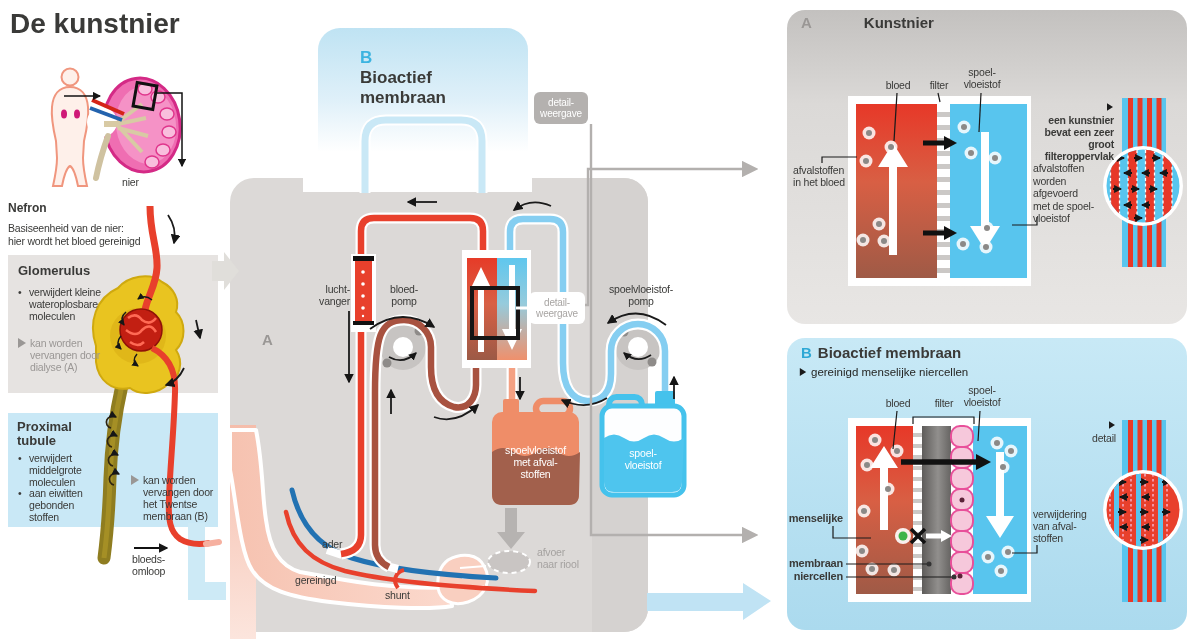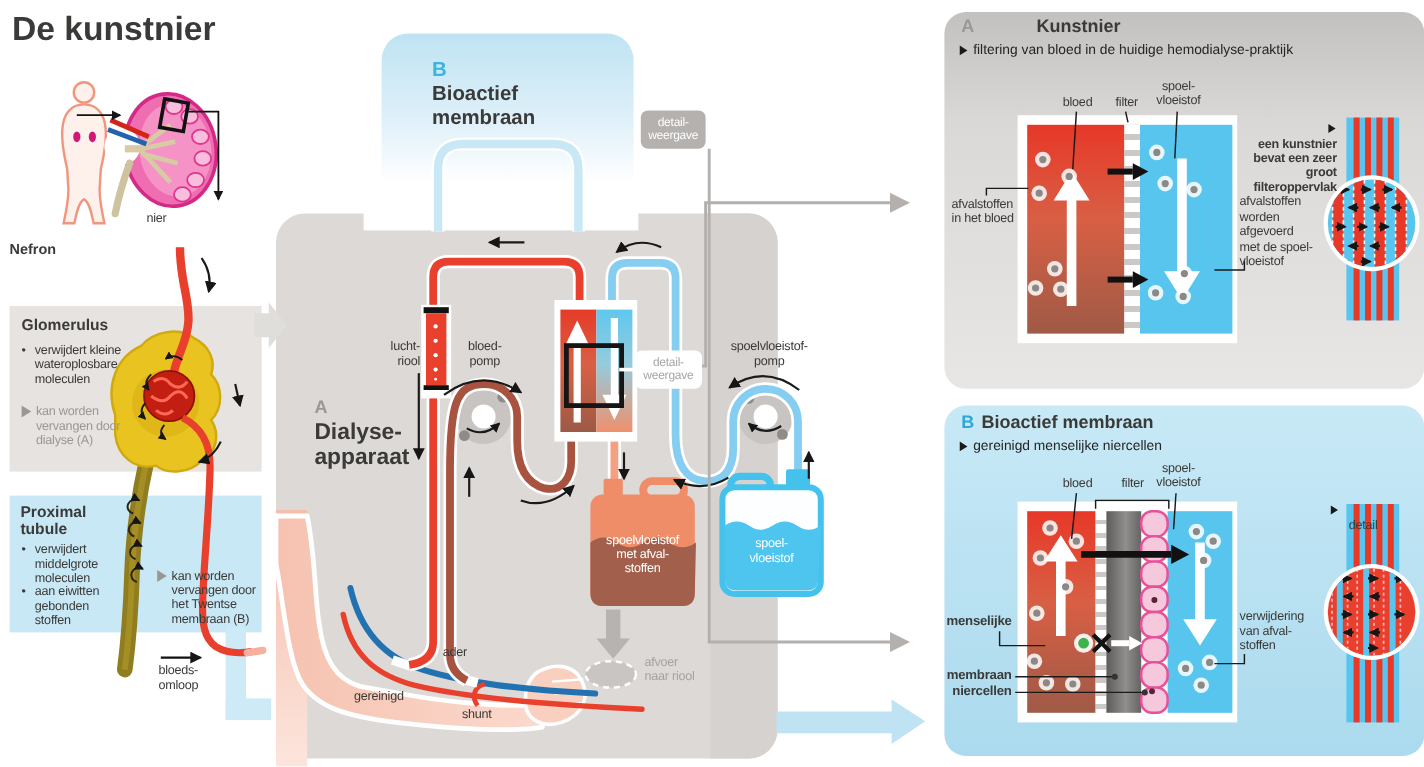--- a/index.html
+++ b/index.html
@@ -452,20 +452,22 @@
           </g>
         </g>
       </g>
     </g>
   </svg>
 
   <div class="abs bold" style="left:10px;top:8px;font-size:28px;color:#3a3a38;z-index:10;">De kunstnier</div>
   <div class="abs t" style="left:122px;top:176px;width:40px;z-index:10;">nier</div>
 
   <div class="abs bold" style="left:8px;top:201px;font-size:12px;z-index:10;">Nefron</div>
+  <div class="abs t pre" style="left:8px;top:222px;width:170px;line-height:12.5px;z-index:10;">Basiseenheid van de nier:
+hier wordt het bloed gereinigd</div>
 
   <div class="abs bold" style="left:18px;top:263px;font-size:13px;z-index:10;text-align:center;">Glomerulus</div>
   <div class="abs t bullet-row" style="left:18px;top:286px;width:95px;z-index:10;">
     <span class="dot">•</span>
     <span class="pre">verwijdert kleine
 wateroplosbare
 moleculen</span>
   </div>
   <div class="abs t" style="left:18px;top:337px;width:100px;z-index:10;color:#9a9795;display:flex;gap:4px;">
     <span class="tri g" style="flex:none;margin-top:1px;"></span>
@@ -495,49 +497,43 @@
 het Twentse
 membraan (B)</span>
   </div>
   <div class="abs t pre" style="left:132px;top:553px;width:50px;z-index:10;">bloeds-
 omloop</div>
 
   <div class="abs bold" style="left:360px;top:48px;font-size:17px;color:#3cb4e0;z-index:10;">B</div>
   <div class="abs bold pre" style="left:360px;top:68px;font-size:17px;line-height:20px;color:#3a3a38;z-index:10;">Bioactief
 membraan</div>
   <div class="abs bold" style="left:262px;top:331px;font-size:15px;color:#9a9795;z-index:10;">A</div>
-  <div class="abs bold pre" style="left:262px;top:350px;font-size:19px;line-height:21px;color:#3a3a38;z-index:10;">Dialyse-
-apparaat</div>
   <div class="abs t pre tr" style="left:298px;top:283px;width:52px;z-index:10;">lucht-
-riool</div>
+vanger</div>
   <div class="abs t pre tc" style="left:380px;top:283px;width:48px;z-index:10;">bloed-
 pomp</div>
   <div class="abs t pre tc" style="left:596px;top:283px;width:90px;z-index:10;">spoelvloeistof-
 pomp</div>
   <div class="abs bubble pre" style="left:534px;top:92px;width:54px;height:32px;background:#b4b1af;color:#fff;z-index:10;">detail-
 weergave</div>
   <div class="abs bubble pre" style="left:529px;top:292px;width:56px;height:32px;background:#fff;color:#a8a5a3;z-index:10;">detail-
 weergave</div>
   <div class="abs t pre tc white" style="left:496px;top:444px;width:79px;z-index:10;">spoelvloeistof
 met afval-
 stoffen</div>
   <div class="abs t pre tc white" style="left:610px;top:447px;width:66px;z-index:10;">spoel-
 vloeistof</div>
   <div class="abs t pre" style="left:537px;top:546px;width:60px;color:#a5a2a0;z-index:10;">afvoer
 naar riool</div>
-  <div class="abs t" style="left:322px;top:538px;z-index:10;margin-left:47px;">ader</div>
+  <div class="abs t" style="left:322px;top:538px;z-index:10;">ader</div>
   <div class="abs t" style="left:295px;top:574px;z-index:10;">gereinigd</div>
   <div class="abs t" style="left:385px;top:589px;z-index:10;">shunt</div>
 
   <div class="abs" style="left:801px;top:14px;font-size:15px;font-weight:bold;z-index:10;">
     <span style="color:#9a9795;margin-right:6px;">A</span><span style="color:#3a3a38;margin-left:46px;">Kunstnier</span>
-  </div>
-  <div class="abs" style="left:799px;top:36px;font-size:11.5px;color:#252523;z-index:10;display:flex;gap:4px;align-items:center;">
-    <span class="tri" style="transform:scale(.8);"></span>
-    <span>filtering van bloed in de huidige hemodialyse-praktijk</span>
   </div>
   <div class="abs t tc" style="left:876px;top:79px;width:44px;z-index:10;">bloed</div>
   <div class="abs t tc" style="left:922px;top:79px;width:34px;z-index:10;">filter</div>
   <div class="abs t tc pre" style="left:956px;top:66px;width:52px;z-index:10;">spoel-
 vloeistof</div>
   <div class="abs t pre" style="left:793px;top:164px;width:56px;z-index:10;">afvalstoffen
 in het bloed</div>
   <div class="abs t pre" style="left:1033px;top:162px;width:62px;line-height:12.5px;z-index:10;">afvalstoffen
 worden
 afgevoerd
@@ -559,15 +555,15 @@
   <div class="abs t tc" style="left:926px;top:397px;width:36px;z-index:10;">filter</div>
   <div class="abs t tc pre" style="left:956px;top:384px;width:52px;z-index:10;">spoel-
 vloeistof</div>
   <div class="abs t tr bold" style="left:788px;top:512px;width:55px;font-size:11px;z-index:10;">menselijke</div>
   <div class="abs t tr bold" style="left:788px;top:557px;width:55px;font-size:11px;z-index:10;">membraan</div>
   <div class="abs t tr bold" style="left:788px;top:570px;width:55px;font-size:11px;z-index:10;">niercellen</div>
   <div class="abs t pre" style="left:1033px;top:508px;width:62px;z-index:10;">verwijdering
 van afval-
 stoffen</div>
   <span class="tri abs" style="left:1108px;top:420px;transform:scale(.75);z-index:10;"></span>
-  <div class="abs t" style="left:1092px;top:432px;width:34px;z-index:10;margin-left:32px;">detail</div>
+  <div class="abs t" style="left:1092px;top:432px;width:34px;z-index:10;">detail</div>
 
 </div>
 
 </body></html>

